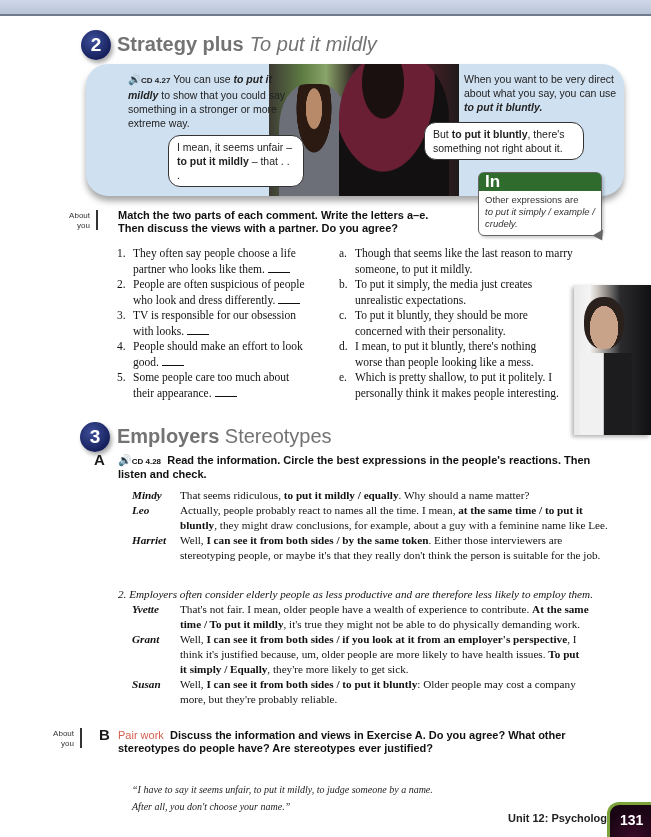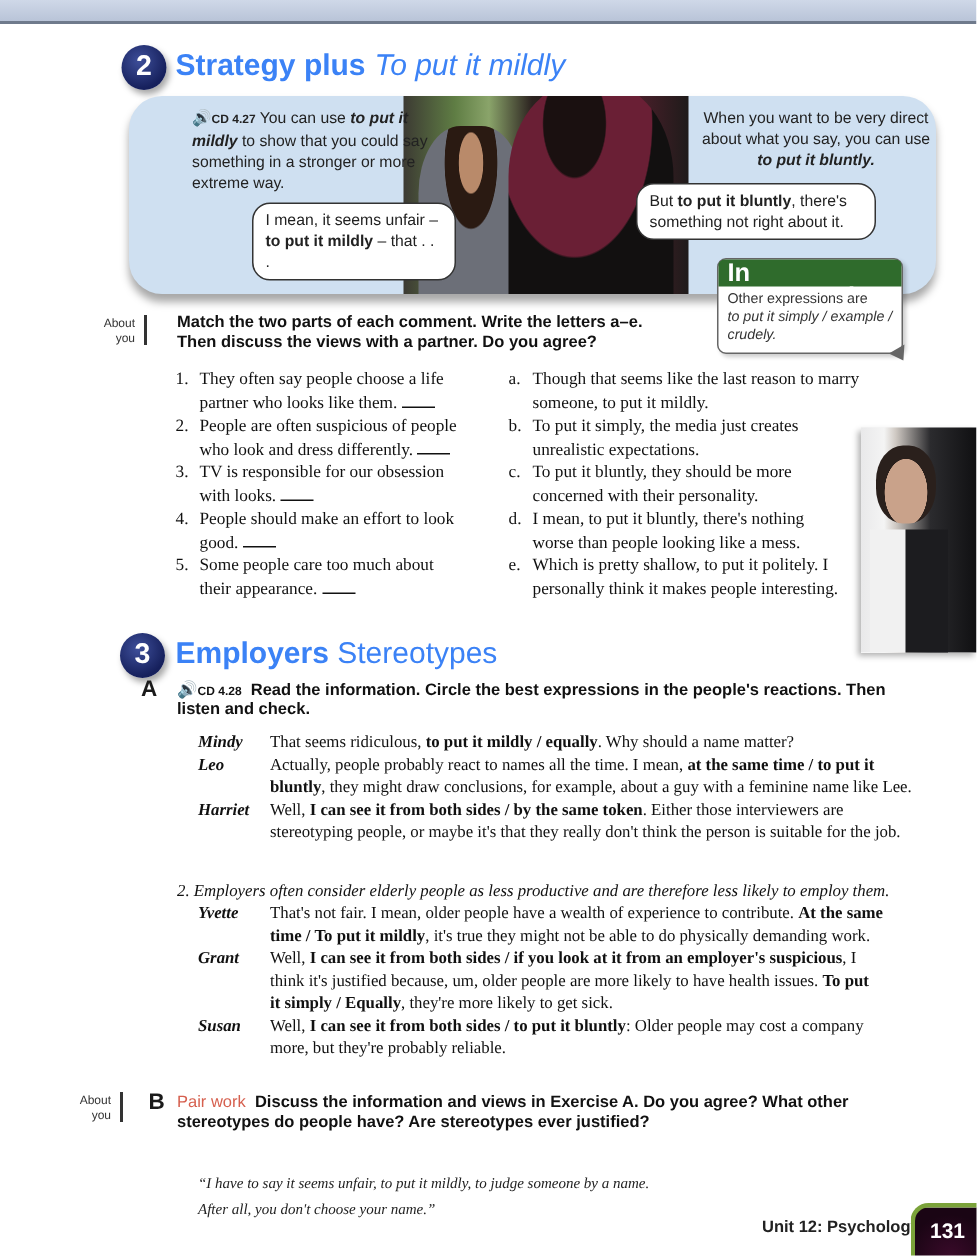--- a/index.html
+++ b/index.html
@@ -11,21 +11,21 @@
       position: absolute; left: 0; top: 0; width: 651px; height: 14px;
       background: linear-gradient(#cfd8e8, #b9c4d8);
       border-bottom: 2px solid #6f7a8c;
     }
     .num-badge {
       position: absolute; width: 30px; height: 30px; border-radius: 50%;
       background: radial-gradient(circle at 40% 35%, #3e4f9a, #16205c 70%);
       color: #fff; font-weight: bold; font-size: 19px; text-align: center; line-height: 30px;
       box-shadow: 2px 3px 4px rgba(0,0,0,0.35);
     }
-    .sec-title { position: absolute; font-size: 20px; color: #3b82f6; white-space: nowrap; }
+    .sec-title { position: absolute; font-size: 20px; color: #737373; white-space: nowrap; }
     .sec-title b { font-weight: bold; }
     .sec-title i { font-style: italic; font-weight: normal; margin-left: 6px; }
 
     
     .panel {
       position: absolute; left: 86px; top: 64px; width: 538px; height: 132px;
       background: #cfe0f1; border-radius: 22px;
       box-shadow: 0 5px 6px rgba(0,0,0,0.35); overflow: hidden;
     }
     .photo-area {
@@ -119,21 +119,21 @@
 <div class="panel">
   <div class="photo-area">
     <div class="woman"></div>
     <div class="man"></div>
   </div>
 </div>
 <div class="panel-text" style="left:128px; top:72px; width:160px;">
   <span>🔊</span><span class="cd">CD 4.27</span>
   <span>You can use </span><b><i>to put it mildly</i></b><span> to show that you could say something in a stronger or more extreme way.</span>
 </div>
-<div class="panel-text" style="left:464px; top:72px; width:160px;text-align:center;">
+<div class="panel-text" style="left:464px; top:72px; width:160px;">
   <span>When you want to be very direct about what you say, you can use </span><b><i>to put it bluntly.</i></b>
 </div>
 <div class="bubble" style="left:132px; top:135px; width:118px;">
   <span>I mean, it seems unfair –</span><br>
   <b>to put it mildly</b><span> – that . . .</span>
 </div>
 <div class="bubble" style="left:388px; top:122px; width:142px;">
   <span>But </span><b>to put it bluntly</b><span>, there's something not right about it.</span>
 </div>
 
@@ -189,21 +189,21 @@
 
 <div class="dialog serif" style="top:488px; width:520px;">
   <div class="line"><span class="speaker">Mindy</span><span>That seems ridiculous, </span><b>to put it mildly / equally</b><span>. Why should a name matter?</span></div>
   <div class="line"><span class="speaker">Leo</span><span>Actually, people probably react to names all the time. I mean, </span><b>at the same time / to put it</b><br><b>bluntly</b><span>, they might draw conclusions, for example, about a guy with a feminine name like Lee.</span></div>
   <div class="line"><span class="speaker">Harriet</span><span>Well, </span><b>I can see it from both sides / by the same token</b><span>. Either those interviewers are</span><br><span>stereotyping people, or maybe it's that they really don't think the person is suitable for the job.</span></div>
 </div>
 
 <div class="dialog serif" style="top:587px; width:520px;">
   <div class="prompt">2. Employers often consider elderly people as less productive and are therefore less likely to employ them.</div>
   <div class="line"><span class="speaker">Yvette</span><span>That's not fair. I mean, older people have a wealth of experience to contribute. </span><b>At the same</b><br><b>time / To put it mildly</b><span>, it's true they might not be able to do physically demanding work.</span></div>
-  <div class="line"><span class="speaker">Grant</span><span>Well, </span><b>I can see it from both sides / if you look at it from an employer's suspicious</b><span>, I</span><br><span>think it's justified because, um, older people are more likely to have health issues. </span><b>To put</b><br><b>it simply / Equally</b><span>, they're more likely to get sick.</span></div>
+  <div class="line"><span class="speaker">Grant</span><span>Well, </span><b>I can see it from both sides / if you look at it from an employer's perspective</b><span>, I</span><br><span>think it's justified because, um, older people are more likely to have health issues. </span><b>To put</b><br><b>it simply / Equally</b><span>, they're more likely to get sick.</span></div>
   <div class="line"><span class="speaker">Susan</span><span>Well, </span><b>I can see it from both sides / to put it bluntly</b><span>: Older people may cost a company</span><br><span>more, but they're probably reliable.</span></div>
 </div>
 
 <div class="about" style="left:44px; top:729px;">
   <div>About</div>
   <div>you</div>
 </div>
 <div class="about-bar" style="left:80px; top:728px;"></div>
 <div class="exA-label" style="left:99px; top:726px;">B</div>
 <div class="instr" style="left:118px; top:729px; width:520px;">

